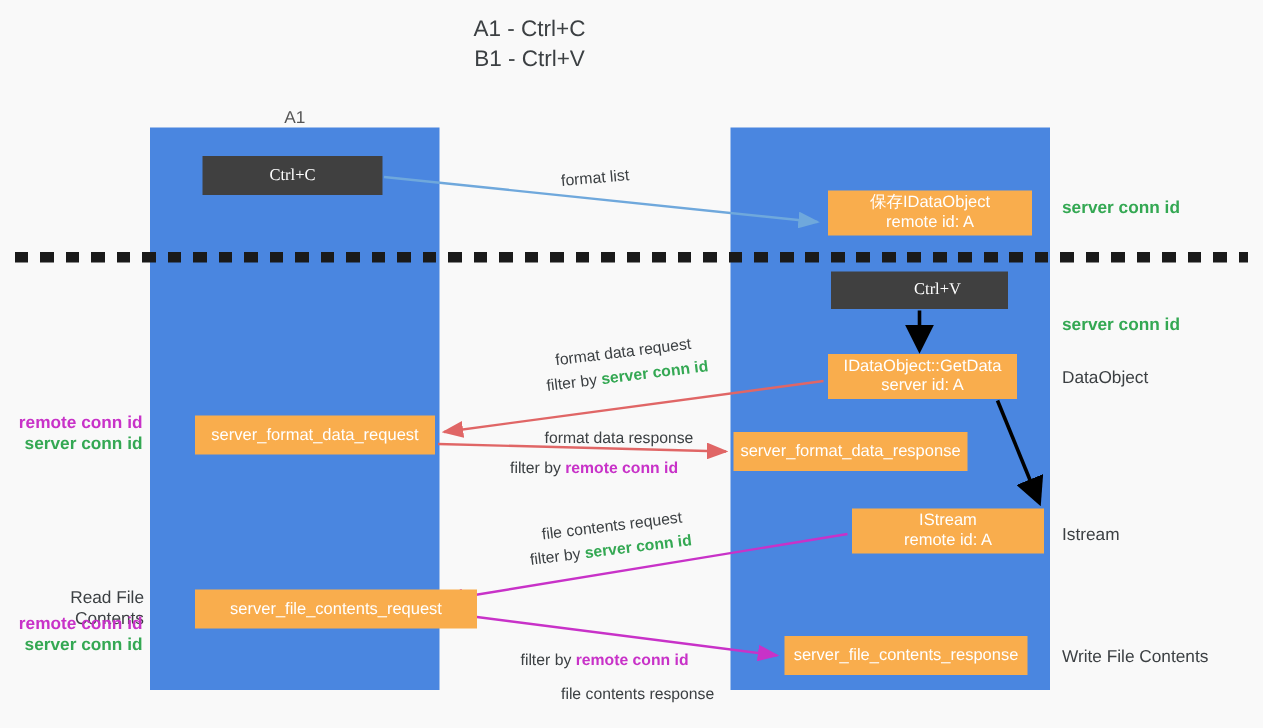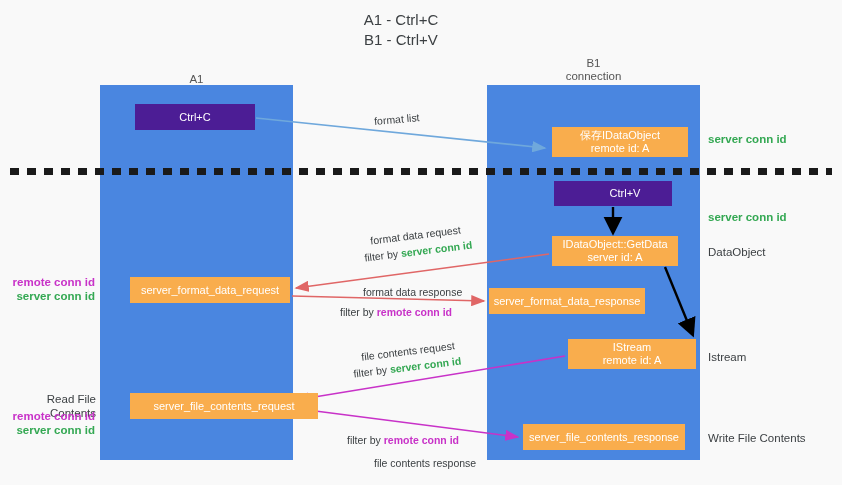--- a/index.html
+++ b/index.html
@@ -23,21 +23,20 @@
   .title {
     position: absolute;
     top: 10px;
     left: 0;
     width: 706px;
     text-align: center;
     font-size: 15px;
     line-height: 20px;
     color: #3c4043;
     white-space: pre-line;
-    padding-left: 48px;
   }
   
   .col-head {
     position: absolute;
     text-align: center;
     font-size: 11.5px;
     line-height: 13px;
     color: #555;
     white-space: pre-line;
   }
@@ -71,21 +70,21 @@
     flex-direction: column;
     align-items: center;
     justify-content: center;
     text-align: center;
     color: #ffffff;
     font-size: 11px;
     line-height: 13px;
     white-space: pre-line;
     padding: 2px 4px;
   }
-  .box.green  { background: #4c1d95; }
+  .box.green  { background: #404040; font-family: Liberation Serif, serif; }
   .box.orange { background: #f9ad4d; }
 
   #box-ctrlc   { left: 135px; top: 104px;  width: 120px; height: 26px; }
   #box-savedo  { left: 552px; top: 127px;  width: 136px; height: 30px; }
   #box-ctrlv   { left: 554px; top: 181px;  width: 118px; height: 25px; padding-left: 28px; }
   #box-getdata { left: 552px; top: 236px;  width: 126px; height: 30px; }
   #box-sfdreq  { left: 130px; top: 277px;  width: 160px; height: 26px; }
   #box-sfdres  { left: 489px; top: 288px;  width: 156px; height: 26px; }
   #box-istream { left: 568px; top: 339px;  width: 128px; height: 30px; }
   #box-sfcreq  { left: 130px; top: 393px;  width: 188px; height: 26px; }
@@ -146,22 +145,20 @@
 </head>
 <body>
 
 <div class="diagram">
 
   <div class="title">A1 - Ctrl+C
 B1 - Ctrl+V</div>
 
   <div class="col-head" id="head-a1">A1
 remote</div>
-  <div class="col-head" id="head-b1">B1
-connection</div>
 
   <div class="lane" id="lane-a1"></div>
   <div class="lane" id="lane-b1"></div>
 
   <svg class="arrows">
     <defs>
       <marker id="ah-blue" markerWidth="9" markerHeight="7" refX="8" refY="3.5" orient="auto">
         <polygon points="0 0, 9 3.5, 0 7" fill="#6fa8dc"></polygon>
       </marker>
       <marker id="ah-red" markerWidth="9" markerHeight="7" refX="8" refY="3.5" orient="auto">

